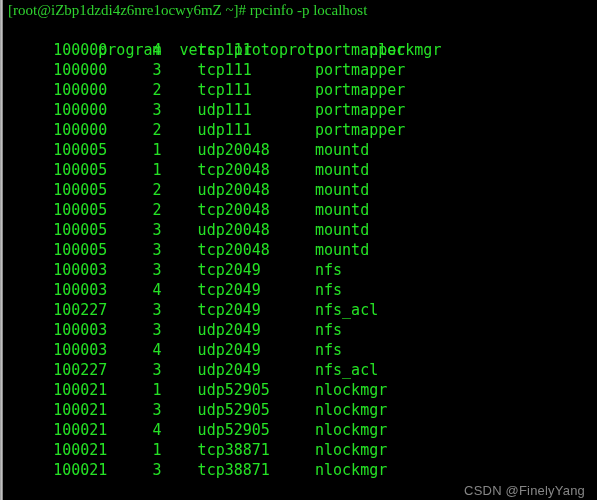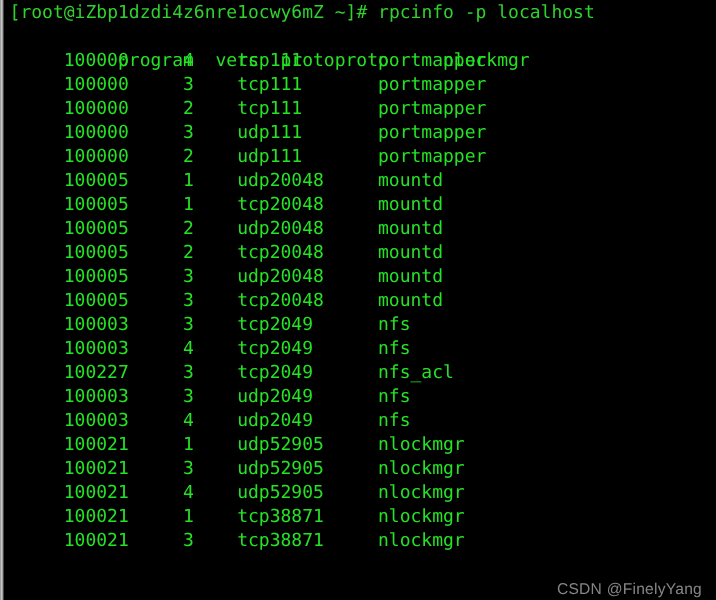--- a/index.html
+++ b/index.html
@@ -40,20 +40,21 @@
     height: 20px;
     line-height: 20px;
     font-size: 15px;
     white-space: pre;
     letter-spacing: 0px;
   }
 
   #prompt-line {
     color: #2fd22f;
     padding-left: 5px;
+    font-family: Liberation Serif, serif;
   }
 
   .table-line {
     color: #25e225;
     padding-left: 5px;
   }
 
   
   .col-program { display: inline-block; width: 11ch; text-align: right; }
   .col-vers    { display: inline-block; width: 6ch;  text-align: right; }
@@ -99,20 +100,21 @@
         <div class="line table-line"><span class="col-program">100005</span><span class="col-vers">1</span><span class="col-proto">tcp</span><span class="col-port">20048</span><span class="col-service">mountd</span></div>
         <div class="line table-line"><span class="col-program">100005</span><span class="col-vers">2</span><span class="col-proto">udp</span><span class="col-port">20048</span><span class="col-service">mountd</span></div>
         <div class="line table-line"><span class="col-program">100005</span><span class="col-vers">2</span><span class="col-proto">tcp</span><span class="col-port">20048</span><span class="col-service">mountd</span></div>
         <div class="line table-line"><span class="col-program">100005</span><span class="col-vers">3</span><span class="col-proto">udp</span><span class="col-port">20048</span><span class="col-service">mountd</span></div>
         <div class="line table-line"><span class="col-program">100005</span><span class="col-vers">3</span><span class="col-proto">tcp</span><span class="col-port">20048</span><span class="col-service">mountd</span></div>
         <div class="line table-line"><span class="col-program">100003</span><span class="col-vers">3</span><span class="col-proto">tcp</span><span class="col-port">2049</span><span class="col-service">nfs</span></div>
         <div class="line table-line"><span class="col-program">100003</span><span class="col-vers">4</span><span class="col-proto">tcp</span><span class="col-port">2049</span><span class="col-service">nfs</span></div>
         <div class="line table-line"><span class="col-program">100227</span><span class="col-vers">3</span><span class="col-proto">tcp</span><span class="col-port">2049</span><span class="col-service">nfs_acl</span></div>
         <div class="line table-line"><span class="col-program">100003</span><span class="col-vers">3</span><span class="col-proto">udp</span><span class="col-port">2049</span><span class="col-service">nfs</span></div>
         <div class="line table-line"><span class="col-program">100003</span><span class="col-vers">4</span><span class="col-proto">udp</span><span class="col-port">2049</span><span class="col-service">nfs</span></div>
+        <div class="line table-line"><span class="col-program">100227</span><span class="col-vers">3</span><span class="col-proto">udp</span><span class="col-port">2049</span><span class="col-service">nfs_acl</span></div>
         <div class="line table-line"><span class="col-program">100021</span><span class="col-vers">1</span><span class="col-proto">udp</span><span class="col-port">52905</span><span class="col-service">nlockmgr</span></div>
         <div class="line table-line"><span class="col-program">100021</span><span class="col-vers">3</span><span class="col-proto">udp</span><span class="col-port">52905</span><span class="col-service">nlockmgr</span></div>
         <div class="line table-line"><span class="col-program">100021</span><span class="col-vers">4</span><span class="col-proto">udp</span><span class="col-port">52905</span><span class="col-service">nlockmgr</span></div>
         <div class="line table-line"><span class="col-program">100021</span><span class="col-vers">1</span><span class="col-proto">tcp</span><span class="col-port">38871</span><span class="col-service">nlockmgr</span></div>
         <div class="line table-line"><span class="col-program">100021</span><span class="col-vers">3</span><span class="col-proto">tcp</span><span class="col-port">38871</span><span class="col-service">nlockmgr</span></div>
       </div>
   </div>
 
 </div>
 

